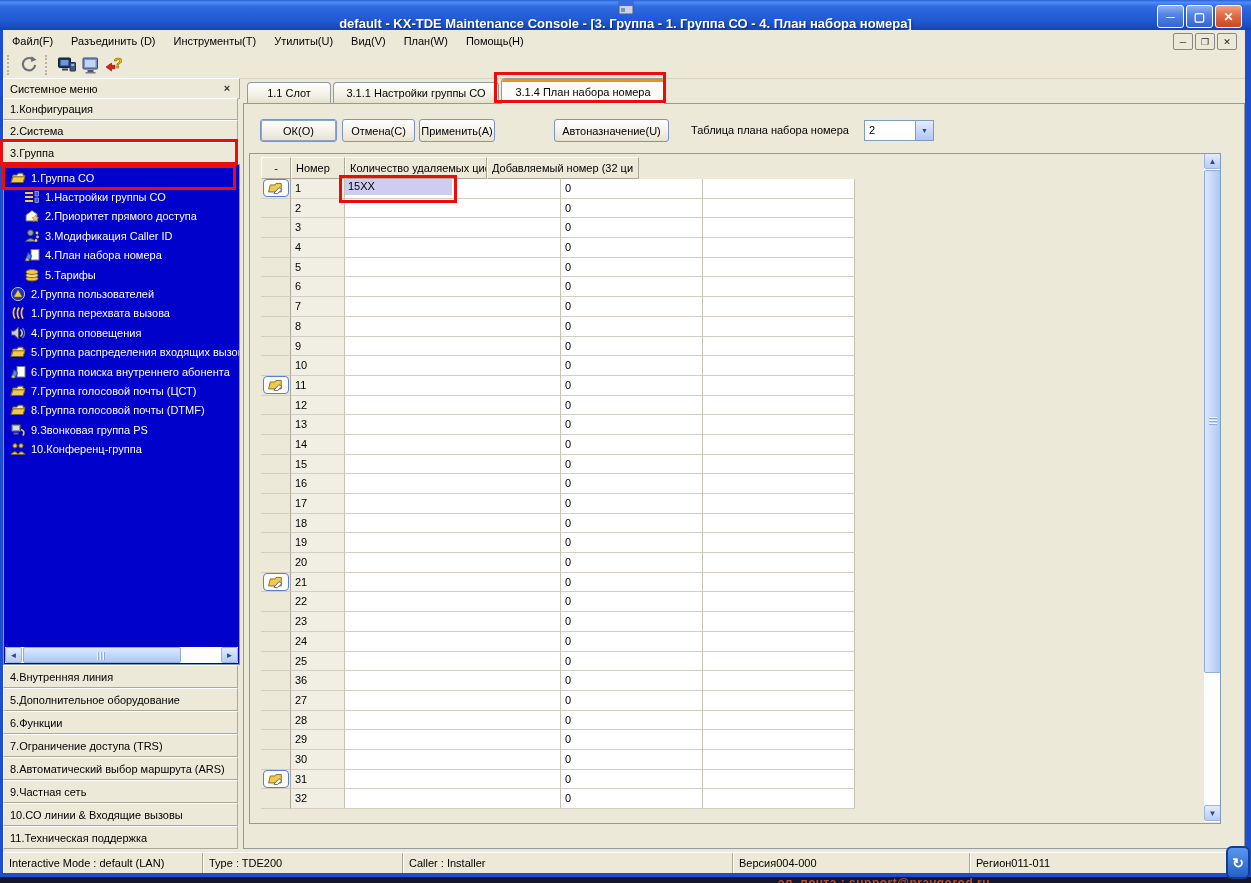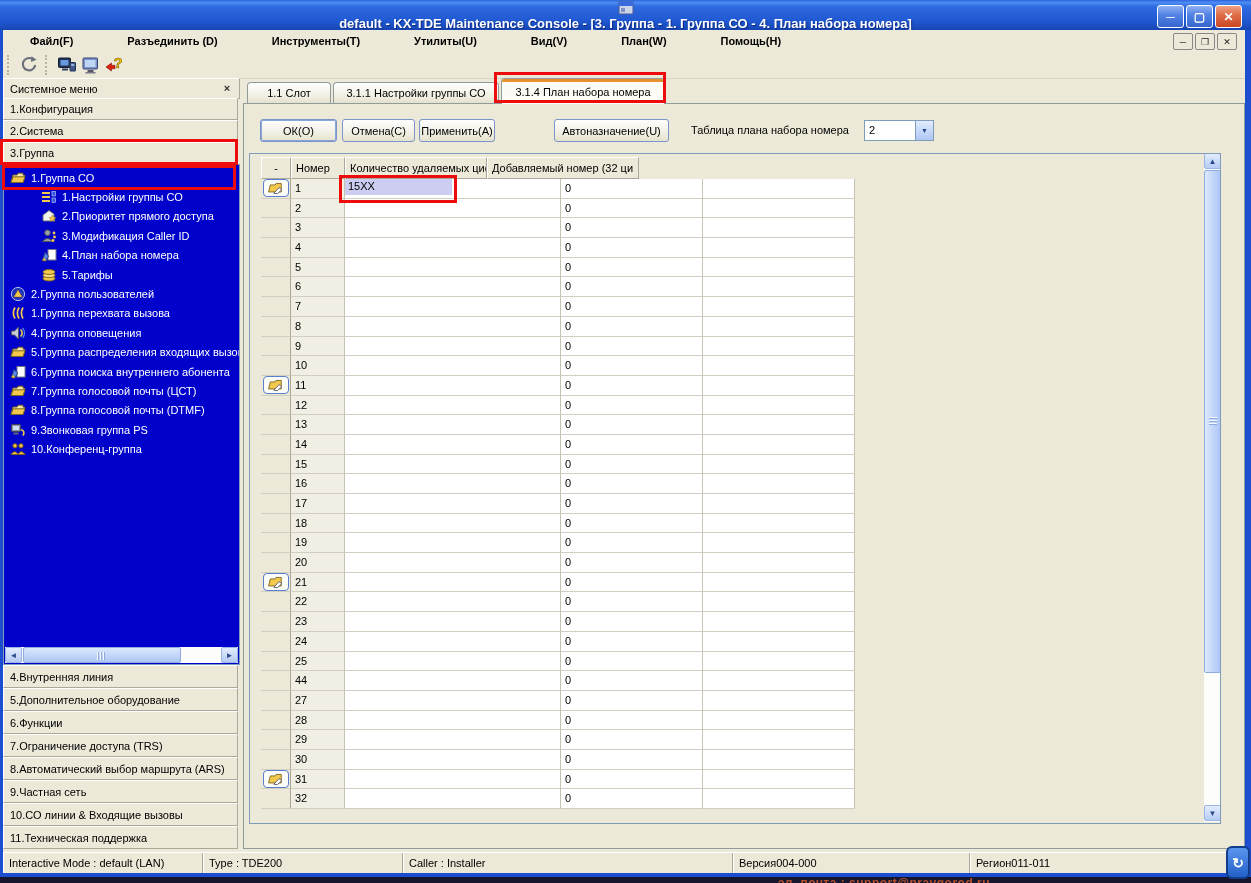--- a/index.html
+++ b/index.html
@@ -16,21 +16,21 @@
   .app-icon{width:16px;height:16px;margin:0 6px 0 7px;}
   .title-text{color:#fff;font-weight:bold;font-size:13px;text-shadow:1px 1px 1px #0a2a85;white-space:nowrap;}
   .winbtns{position:absolute;right:9px;top:5px;display:flex;gap:2px;}
   .wbtn{width:25px;height:21px;border:1px solid #fff;border-radius:3px;color:#fff;
     font-size:12px;font-weight:bold;display:flex;align-items:center;justify-content:center;
     background:linear-gradient(180deg,#90b1f3,#5585e4 40%,#3465cf);}
   .wbtn.close{background:linear-gradient(180deg,#f0a184,#e0704a 40%,#c94722);}
   .winborder{position:absolute;background:#1c4ecf;z-index:40;}
   .menubar{position:absolute;left:3px;top:30px;width:1242px;height:22px;background:#ece9d8;
     display:flex;align-items:center;border-bottom:1px solid #e0dcc8;}
-  .menu-item{padding:3px 27px;cursor:default;font-weight:bold;}
+  .menu-item{padding:3px 9px;cursor:default;}
   .mdibtns{position:absolute;right:8px;top:3px;display:flex;gap:2px;}
   .mdibtn{width:18px;height:15px;background:#ece9d8;border:1px solid #888;border-radius:2px;
     font-size:9px;display:flex;align-items:center;justify-content:center;color:#222;}
   .toolbar{position:absolute;left:3px;top:52px;width:1242px;height:26px;background:#ece9d8;
     border-bottom:1px solid #d8d4c0;display:flex;align-items:center;}
   .tgrip{width:4px;height:20px;margin:0 4px;border-left:2px dotted #b8b4a0;}
   .tool-btn{width:24px;height:22px;display:flex;align-items:center;justify-content:center;}
   
   .sidebar{position:absolute;left:3px;top:78px;width:237px;height:771px;background:#ece9d8;}
   .side-header{position:absolute;left:0;top:0;width:235px;height:19px;background:#ece9d8;
@@ -40,21 +40,21 @@
   .side-close{width:16px;height:14px;margin-right:4px;text-align:center;font-size:11px;line-height:13px;color:#333;font-weight:bold;}
   .side-section{width:235px;height:21px;background:#ece9d8;
     border:1px solid #fff;border-bottom-color:#aca899;border-right-color:#aca899;
     display:flex;align-items:center;padding-left:6px;box-sizing:border-box;}
   .side-top{position:absolute;left:0;top:20px;width:237px;}
   .side-top .side-section{height:22px;}
   .tree{position:absolute;left:0;top:86px;width:235px;height:499px;background:#0101cc;
     border:1px solid #7f9db9;overflow:hidden;}
   .tree-item{height:19.4px;display:flex;align-items:center;color:#fff;white-space:nowrap;
     padding-left:6px;overflow:hidden;}
-  .tree-item.lvl1{padding-left:29px;margin-left:8px;}
+  .tree-item.lvl1{padding-left:20px;}
   .ticon{width:16px;height:16px;margin-right:5px;flex:0 0 16px;}
   .ticon svg{width:16px;height:16px;display:block;}
   .tree-inner{position:absolute;left:0;top:3px;width:260px;}
   
   .hscroll{position:absolute;left:1px;bottom:1px;width:233px;height:16px;background:#fdfdfb;display:flex;}
   .harrow{width:17px;height:16px;background:linear-gradient(180deg,#e2ecfe,#b6ccf4);border:1px solid #9cb4e4;border-radius:2px;
     color:#2c4a8c;font-size:8px;display:flex;align-items:center;justify-content:center;box-sizing:border-box;}
   .hthumb{width:158px;height:16px;margin-left:1px;background:linear-gradient(180deg,#dce9fd,#adc6f5);
     border:1px solid #90acdf;border-radius:2px;box-sizing:border-box;position:relative;}
   .hthumb:after{content:"";position:absolute;left:50%;top:4px;width:9px;height:8px;margin-left:-5px;
@@ -594,21 +594,21 @@
           </div>
           <div class="gr">
             <div class="td handcol" style="width: 30px;"></div>
             <div class="td numcol" style="width: 54px;">25</div>
             <div class="td" style="width: 216px;"></div>
             <div class="td" style="width: 142px;">0</div>
             <div class="td" style="width: 152px;"></div>
           </div>
           <div class="gr">
             <div class="td handcol" style="width: 30px;"></div>
-            <div class="td numcol" style="width: 54px;">44</div>
+            <div class="td numcol" style="width: 54px;">36</div>
             <div class="td" style="width: 216px;"></div>
             <div class="td" style="width: 142px;">0</div>
             <div class="td" style="width: 152px;"></div>
           </div>
           <div class="gr">
             <div class="td handcol" style="width: 30px;"></div>
             <div class="td numcol" style="width: 54px;">27</div>
             <div class="td" style="width: 216px;"></div>
             <div class="td" style="width: 142px;">0</div>
             <div class="td" style="width: 152px;"></div>

